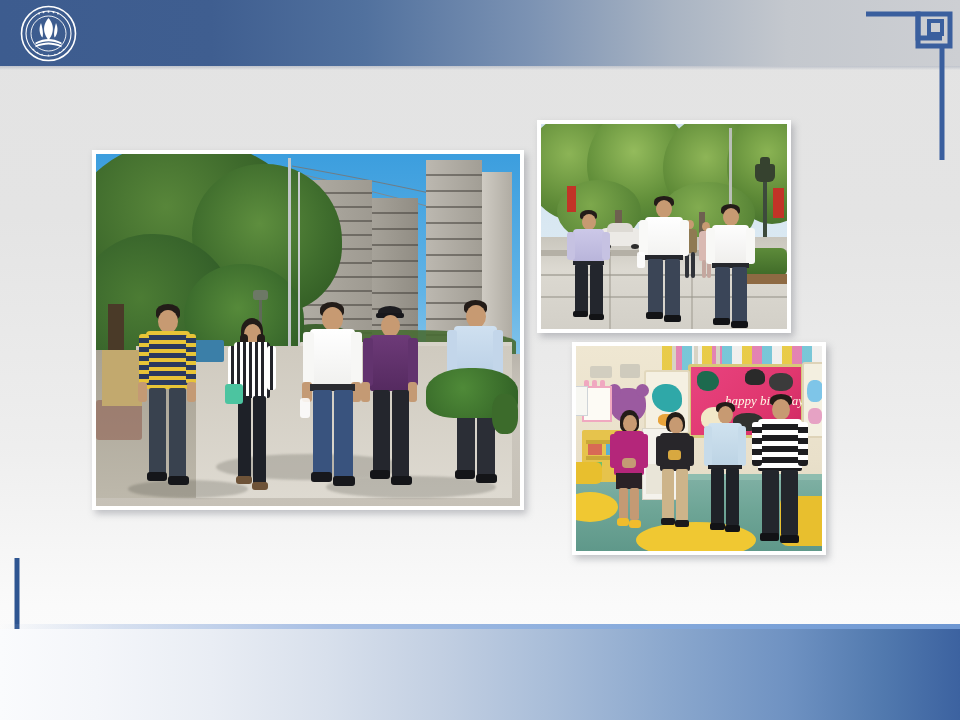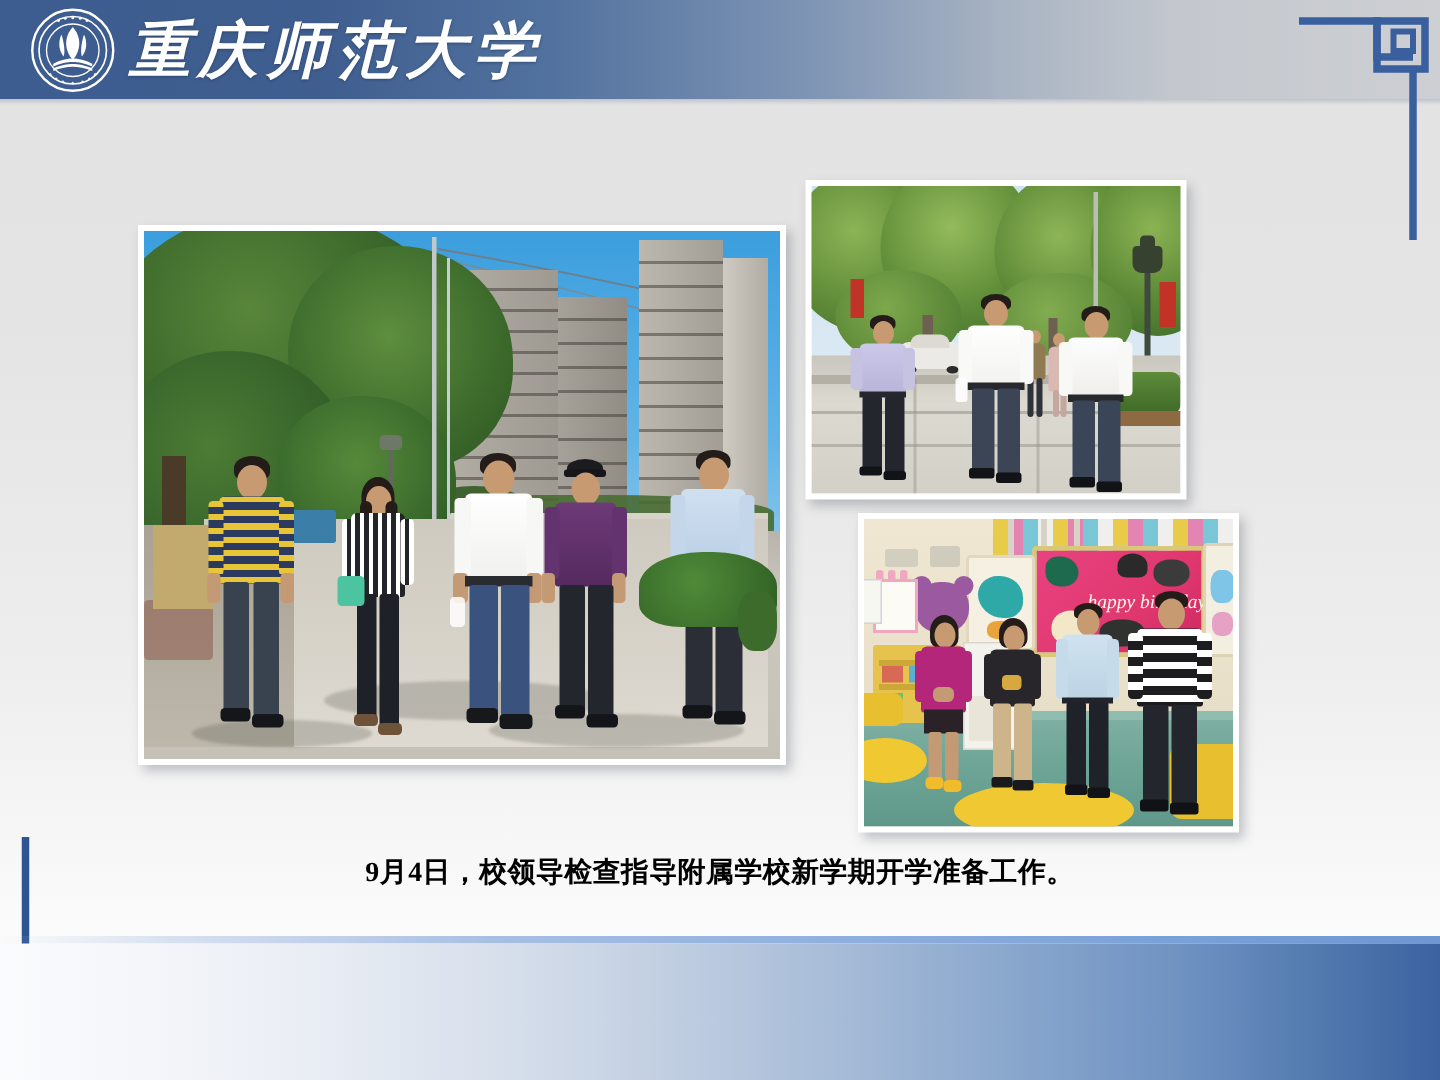--- a/index.html
+++ b/index.html
@@ -173,21 +173,20 @@
           <circle cx="17.5" cy="47.5" r="0.85"></circle>
         <circle cx="22" cy="49.5" r="0.85"></circle>
           <circle cx="28.5" cy="50.4" r="0.85"></circle>
         <circle cx="35" cy="49.5" r="0.85"></circle>
           <circle cx="39.5" cy="47.5" r="0.85"></circle>
         <circle cx="43.5" cy="44.5" r="0.85"></circle>
       </g>
     </svg>
   </div>
 
-  <div class="logo-text">重庆师范大学</div>
 
   <div class="corner-tr">
     <svg width="110" height="160" viewBox="0 0 110 160">
       <g fill="none" stroke="#3a5f9e" stroke-width="5">
         <path d="M16 14 H68 V38 H92"></path>
         <path d="M68 38 V14 H100 V46 H68 Z"></path>
         <path d="M92 46 V160"></path>
       </g>
       <rect x="79" y="21" width="13" height="13" fill="none" stroke="#3a5f9e" stroke-width="4"></rect>
     </svg>
@@ -570,18 +569,17 @@
         <div class="p-arm" style="left:-4px;top:28px;width:10px;height:44px;background:repeating-linear-gradient(to bottom,#ffffff 0px,#ffffff 5px,#1d1d20 5px,#1d1d20 11px);"></div>
         <div class="p-arm" style="left:42px;top:28px;width:10px;height:44px;background:repeating-linear-gradient(to bottom,#ffffff 0px,#ffffff 5px,#1d1d20 5px,#1d1d20 11px);"></div>
         <div class="p-leg" style="left:6px;top:76px;width:17px;height:66px;background:#23262c;"></div>
         <div class="p-leg" style="left:25px;top:76px;width:17px;height:66px;background:#23262c;"></div>
         <div style="position:absolute;left:4px;top:139px;width:19px;height:8px;background:#111215;border-radius:2px;"></div>
         <div style="position:absolute;left:24px;top:141px;width:19px;height:8px;background:#111215;border-radius:2px;"></div>
       </div>
     </div>
   </div>
 
-  <div class="caption">9月4日，校领导检查指导附属学校新学期开学准备工作。</div>
 
   <div class="bottom-accent"></div>
   <div class="bottom-band"></div>
 
 </div>
 
 </body></html>

